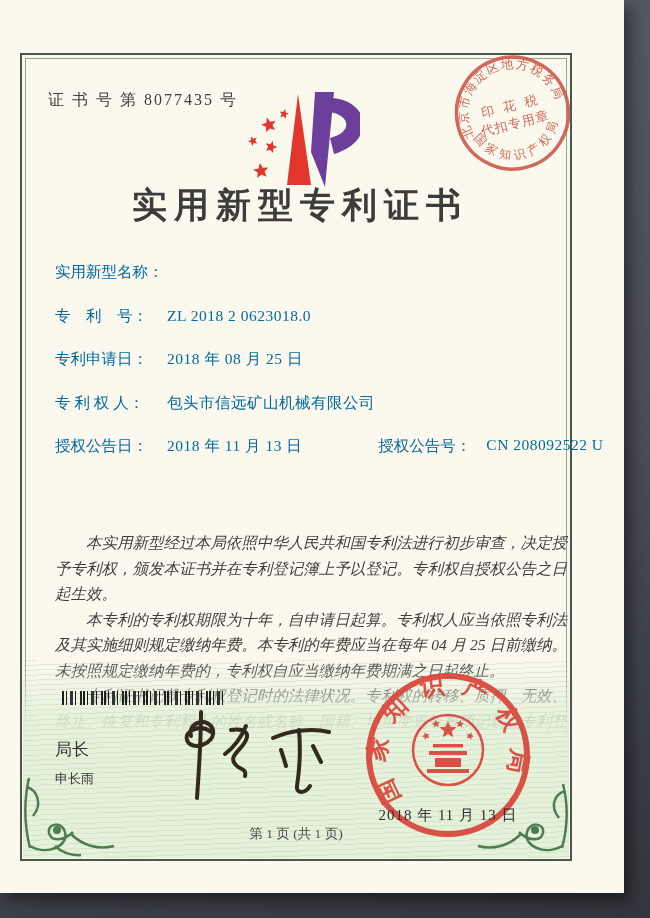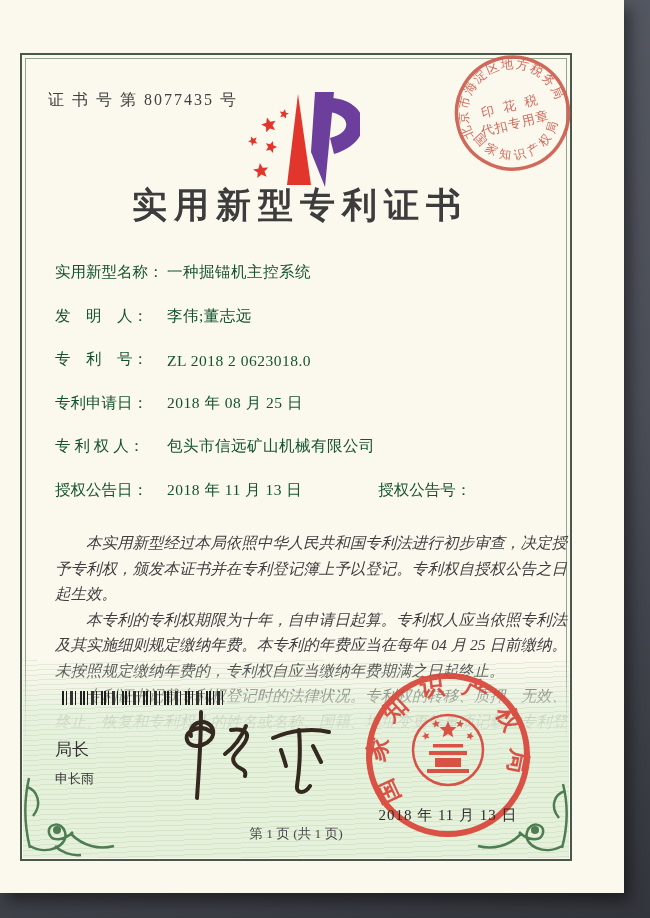--- a/index.html
+++ b/index.html
@@ -25,21 +25,21 @@
     position:absolute; left:48px; top:90px; font-size:16px; color:#404040;
     letter-spacing:2px;
   }
   .logo { position:absolute; left:240px; top:88px; }
   .tax-stamp { position:absolute; left:448px; top:48px; transform:rotate(-14deg); opacity:.9; }
   .title {
     position:absolute; left:0; top:182px; width:600px; text-align:center;
     font-size:35px; font-weight:600; color:#3c3c3c; letter-spacing:7px;
   }
   .fields { position:absolute; left:55px; top:262px; width:512px; }
-  .field-row { display:flex; align-items:flex-end; font-size:15.5px; color:#14532d; margin-bottom:22.5px; }
+  .field-row { display:flex; align-items:center; font-size:15.5px; color:#0369a1; margin-bottom:22.5px; }
   .field-label { flex:0 0 112px; white-space:nowrap; }
   .field-value { white-space:nowrap; letter-spacing:.5px; }
   .grant-no { margin-left:76px; display:flex; }
   .body-text {
     position:absolute; left:55px; top:530px; width:512px;
     font-size:15.5px; line-height:25.5px; color:#3e3e3e; text-align:justify;font-style:italic;
   }
   .body-text p { text-indent:2em; }
   .green-zone {
     position:absolute; left:23px; top:660px; width:546px; height:198px;
@@ -120,43 +120,39 @@
       <text x="65" y="62" text-anchor="middle" font-size="13" fill="#cd5a4b" letter-spacing="3">印 花 税</text>
       <text x="65" y="80" text-anchor="middle" font-size="13" fill="#cd5a4b" letter-spacing="1">代扣专用章</text>
     </svg>
   </div>
 
   <h1 class="title">实用新型专利证书</h1>
 
   <div class="fields">
     <div class="field-row">
       <span class="field-label">实用新型名称：</span>
-      <span class="field-value">一种掘锚机主控系统</span>
-    </div>
-    <div class="field-row">
-      <span class="field-label">发　明　人：</span>
-      <span class="field-value">李伟;董志远</span>
     </div>
     <div class="field-row">
       <span class="field-label">专　利　号：</span>
       <span class="field-value">ZL 2018 2 0623018.0</span>
     </div>
     <div class="field-row">
       <span class="field-label">专利申请日：</span>
       <span class="field-value">2018 年 08 月 25 日</span>
     </div>
     <div class="field-row">
       <span class="field-label">专 利 权 人：</span>
       <span class="field-value">包头市信远矿山机械有限公司</span>
     </div>
     <div class="field-row">
       <span class="field-label">授权公告日：</span>
       <span class="field-value">2018 年 11 月 13 日</span>
       <span class="grant-no">
         <span class="field-label" style="flex-basis:108px">授权公告号：</span>
+        <span class="field-value">CN 208092522 U</span>
       </span>
     </div>
   </div>
 
   <div class="body-text">
     <p>本实用新型经过本局依照中华人民共和国专利法进行初步审查，决定授予专利权，颁发本证书并在专利登记簿上予以登记。专利权自授权公告之日起生效。</p>
     <p>本专利的专利权期限为十年，自申请日起算。专利权人应当依照专利法及其实施细则规定缴纳年费。本专利的年费应当在每年 04 月 25 日前缴纳。未按照规定缴纳年费的，专利权自应当缴纳年费期满之日起终止。</p>
     <p>专利证书记载专利权登记时的法律状况。专利权的转移、质押、无效、终止、恢复和专利权人的姓名或名称、国籍、地址变更等事项记载在专利登记簿上。</p>
   </div>
 

